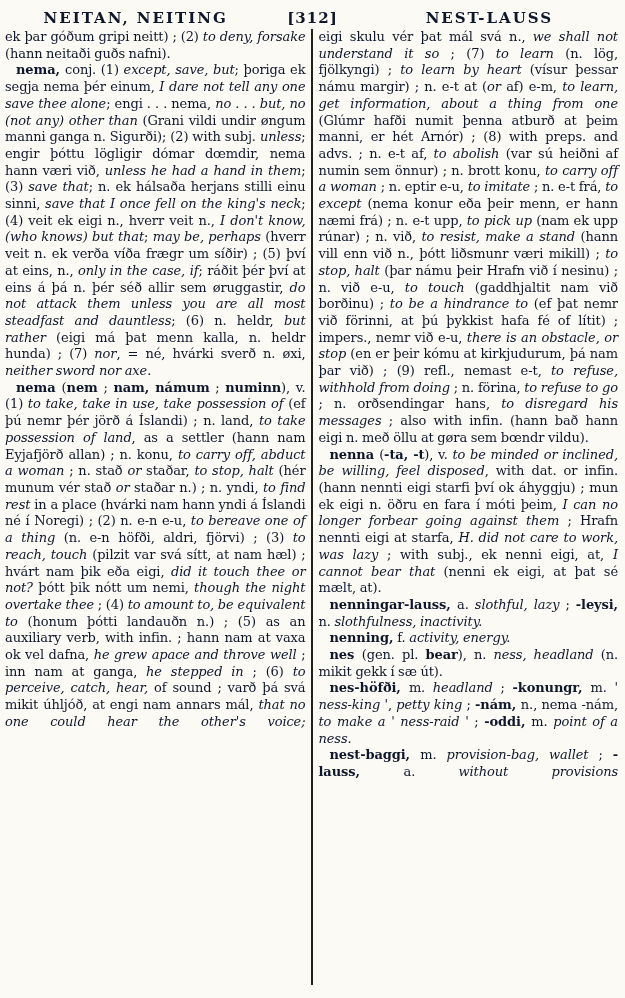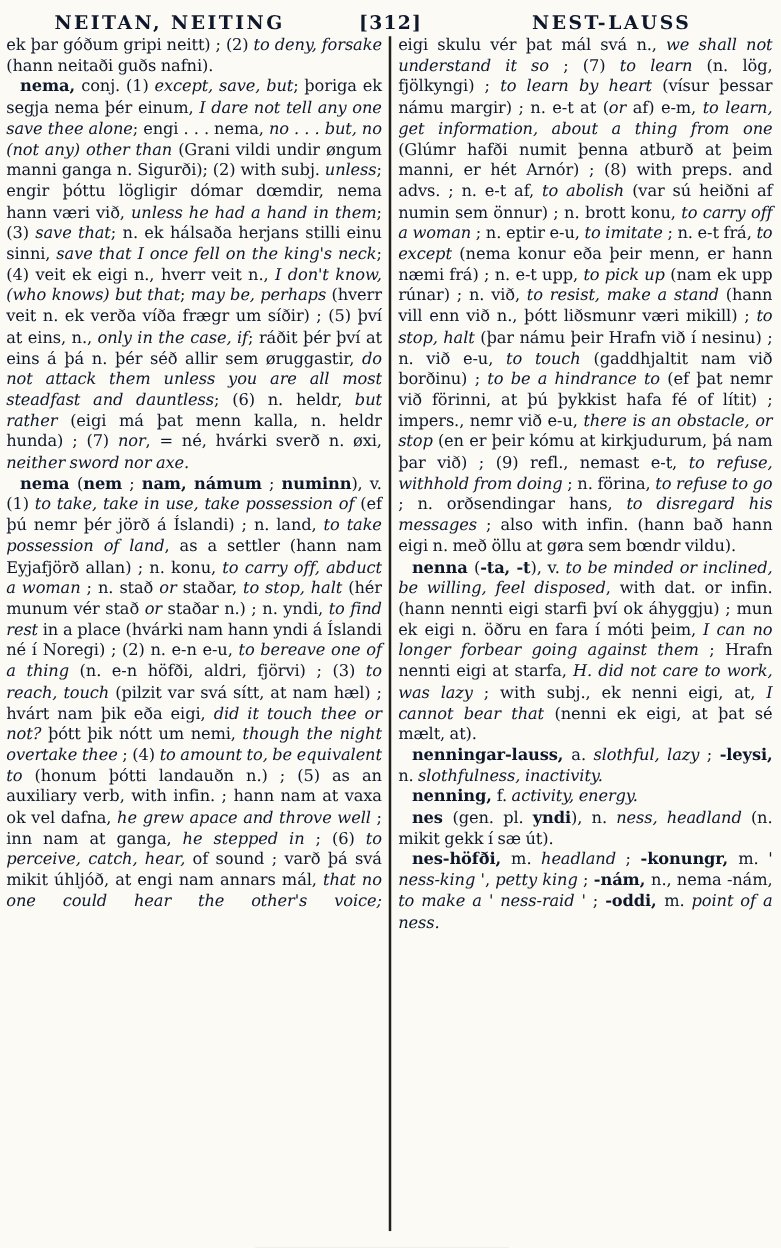--- a/index.html
+++ b/index.html
@@ -75,17 +75,18 @@
     <div class="col col-left">
         <p class="entry cont"><span class="seg-n">ek þar góðum gripi neitt) ; (2) </span><span class="seg-i">to deny, forsake </span><span class="seg-n">(hann neitaði guðs nafni).</span></p>
         <p class="entry"><span class="seg-b">nema, </span><span class="seg-n">conj. (1) </span><span class="seg-i">except, save, but</span><span class="seg-n">; þoriga ek segja nema þér einum, </span><span class="seg-i">I dare not tell any one save thee alone</span><span class="seg-n">; engi . . . nema, </span><span class="seg-i">no . . . but, no (not any) other than </span><span class="seg-n">(Grani vildi undir øngum manni ganga n. Sigurði); (2) with subj. </span><span class="seg-i">unless</span><span class="seg-n">; engir þóttu lögligir dómar dœmdir, nema hann væri við, </span><span class="seg-i">unless he had a hand in them</span><span class="seg-n">; (3) </span><span class="seg-i">save that</span><span class="seg-n">; n. ek hálsaða herjans stilli einu sinni, </span><span class="seg-i">save that I once fell on the king's neck</span><span class="seg-n">; (4) veit ek eigi n., hverr veit n., </span><span class="seg-i">I don't know, (who knows) but that</span><span class="seg-n">; </span><span class="seg-i">may be, perhaps </span><span class="seg-n">(hverr veit n. ek verða víða frægr um síðir) ; (5) því at eins, n., </span><span class="seg-i">only in the case, if</span><span class="seg-n">; ráðit þér því at eins á þá n. þér séð allir sem øruggastir, </span><span class="seg-i">do not attack them unless you are all most steadfast and dauntless</span><span class="seg-n">; (6) n. heldr, </span><span class="seg-i">but rather </span><span class="seg-n">(eigi má þat menn kalla, n. heldr hunda) ; (7) </span><span class="seg-i">nor</span><span class="seg-n">, = né, hvárki sverð n. øxi, </span><span class="seg-i">neither sword nor axe.</span></p>
         <p class="entry runon"><span class="seg-b">nema </span><span class="seg-n">(</span><span class="seg-b">nem</span><span class="seg-n"> ; </span><span class="seg-b">nam, námum</span><span class="seg-n"> ; </span><span class="seg-b">numinn</span><span class="seg-n">), v. (1) </span><span class="seg-i">to take, take in use, take possession of </span><span class="seg-n">(ef þú nemr þér jörð á Íslandi) ; n. land, </span><span class="seg-i">to take possession of land</span><span class="seg-n">, as a settler (hann nam Eyjafjörð allan) ; n. konu, </span><span class="seg-i">to carry off, abduct a woman</span><span class="seg-n"> ; n. stað </span><span class="seg-i">or</span><span class="seg-n"> staðar, </span><span class="seg-i">to stop, halt </span><span class="seg-n">(hér munum vér stað </span><span class="seg-i">or</span><span class="seg-n"> staðar n.) ; n. yndi, </span><span class="seg-i">to find rest </span><span class="seg-n">in a place (hvárki nam hann yndi á Íslandi né í Noregi) ; (2) n. e-n e-u, </span><span class="seg-i">to bereave one of a thing </span><span class="seg-n">(n. e-n höfði, aldri, fjörvi) ; (3) </span><span class="seg-i">to reach, touch </span><span class="seg-n">(pilzit var svá sítt, at nam hæl) ; hvárt nam þik eða eigi, </span><span class="seg-i">did it touch thee or not? </span><span class="seg-n">þótt þik nótt um nemi, </span><span class="seg-i">though the night overtake thee</span><span class="seg-n"> ; (4) </span><span class="seg-i">to amount to, be equivalent to </span><span class="seg-n">(honum þótti landauðn n.) ; (5) as an auxiliary verb, with infin. ; hann nam at vaxa ok vel dafna, </span><span class="seg-i">he grew apace and throve well</span><span class="seg-n"> ; inn nam at ganga, </span><span class="seg-i">he stepped in</span><span class="seg-n"> ; (6) </span><span class="seg-i">to perceive, catch, hear, </span><span class="seg-n">of sound ; varð þá svá mikit úhljóð, at engi nam annars mál, </span><span class="seg-i">that no one could hear the other's voice;</span></p>
       </div>
     <div class="col col-right">
         <p class="entry cont"><span class="seg-n">eigi skulu vér þat mál svá n., </span><span class="seg-i">we shall not understand it so</span><span class="seg-n"> ; (7) </span><span class="seg-i">to learn </span><span class="seg-n">(n. lög, fjölkyngi) ; </span><span class="seg-i">to learn by heart </span><span class="seg-n">(vísur þessar námu margir) ; n. e-t at (</span><span class="seg-i">or</span><span class="seg-n"> af) e-m, </span><span class="seg-i">to learn, get information, about a thing from one </span><span class="seg-n">(Glúmr hafði numit þenna atburð at þeim manni, er hét Arnór) ; (8) with preps. and advs. ; n. e-t af, </span><span class="seg-i">to abolish </span><span class="seg-n">(var sú heiðni af numin sem önnur) ; n. brott konu, </span><span class="seg-i">to carry off a woman</span><span class="seg-n"> ; n. eptir e-u, </span><span class="seg-i">to imitate</span><span class="seg-n"> ; n. e-t frá, </span><span class="seg-i">to except </span><span class="seg-n">(nema konur eða þeir menn, er hann næmi frá) ; n. e-t upp, </span><span class="seg-i">to pick up </span><span class="seg-n">(nam ek upp rúnar) ; n. við, </span><span class="seg-i">to resist, make a stand </span><span class="seg-n">(hann vill enn við n., þótt liðsmunr væri mikill) ; </span><span class="seg-i">to stop, halt </span><span class="seg-n">(þar námu þeir Hrafn við í nesinu) ; n. við e-u, </span><span class="seg-i">to touch </span><span class="seg-n">(gaddhjaltit nam við borðinu) ; </span><span class="seg-i">to be a hindrance to </span><span class="seg-n">(ef þat nemr við förinni, at þú þykkist hafa fé of lítit) ; impers., nemr við e-u, </span><span class="seg-i">there is an obstacle, or stop </span><span class="seg-n">(en er þeir kómu at kirkjudurum, þá nam þar við) ; (9) refl., nemast e-t, </span><span class="seg-i">to refuse, withhold from doing</span><span class="seg-n"> ; n. förina, </span><span class="seg-i">to refuse to go</span><span class="seg-n"> ; n. orðsendingar hans, </span><span class="seg-i">to disregard his messages</span><span class="seg-n"> ;  also with infin. (hann bað hann eigi n. með öllu at gøra sem bœndr vildu).</span></p>
         <p class="entry"><span class="seg-b">nenna </span><span class="seg-n">(</span><span class="seg-b">-ta, -t</span><span class="seg-n">), v. </span><span class="seg-i">to be minded or inclined, be willing, feel disposed</span><span class="seg-n">, with dat. or infin. (hann nennti eigi starfi því ok áhyggju) ;  mun ek eigi n. öðru en fara í móti þeim, </span><span class="seg-i">I can no longer forbear going against them</span><span class="seg-n"> ; Hrafn nennti eigi at starfa, </span><span class="seg-i">H. did not care to work, was lazy</span><span class="seg-n"> ; with subj., ek nenni eigi, at, </span><span class="seg-i">I cannot bear that </span><span class="seg-n">(nenni ek eigi, at þat sé mælt, at).</span></p>
         <p class="entry"><span class="seg-b">nenningar-lauss, </span><span class="seg-n">a. </span><span class="seg-i">slothful, lazy</span><span class="seg-n"> ; </span><span class="seg-b">-leysi, </span><span class="seg-n">n. </span><span class="seg-i">slothfulness, inactivity.</span></p>
         <p class="entry"><span class="seg-b">nenning, </span><span class="seg-n">f. </span><span class="seg-i">activity, energy.</span></p>
-        <p class="entry"><span class="seg-b">nes </span><span class="seg-n">(gen. pl. </span><span class="seg-b">yndi</span><span class="seg-n">), n. </span><span class="seg-i">ness, headland </span><span class="seg-n">(n. mikit gekk í sæ út).</span></p>
+        <p class="entry"><span class="seg-b">nes </span><span class="seg-n">(gen. pl. </span><span class="seg-b">bear</span><span class="seg-n">), n. </span><span class="seg-i">ness, headland </span><span class="seg-n">(n. mikit gekk í sæ út).</span></p>
         <p class="entry"><span class="seg-b">nes-höfði, </span><span class="seg-n">m. </span><span class="seg-i">headland</span><span class="seg-n"> ; </span><span class="seg-b">-konungr, </span><span class="seg-n">m. ' </span><span class="seg-i">ness-king</span><span class="seg-n"> ', </span><span class="seg-i">petty king</span><span class="seg-n"> ; </span><span class="seg-b">-nám, </span><span class="seg-n">n., nema -nám, </span><span class="seg-i">to make a ' ness-raid '</span><span class="seg-n"> ; </span><span class="seg-b">-oddi, </span><span class="seg-n">m. </span><span class="seg-i">point of a ness.</span></p>
+        <p class="entry runon"><span class="seg-b">nest-baggi, </span><span class="seg-n">m. </span><span class="seg-i">provision-bag, wallet</span><span class="seg-n"> ; </span><span class="seg-b">-lauss, </span><span class="seg-n">a. </span><span class="seg-i">without provisions</span></p>
       </div>
   </div>
 </div>
 
 </body></html>

